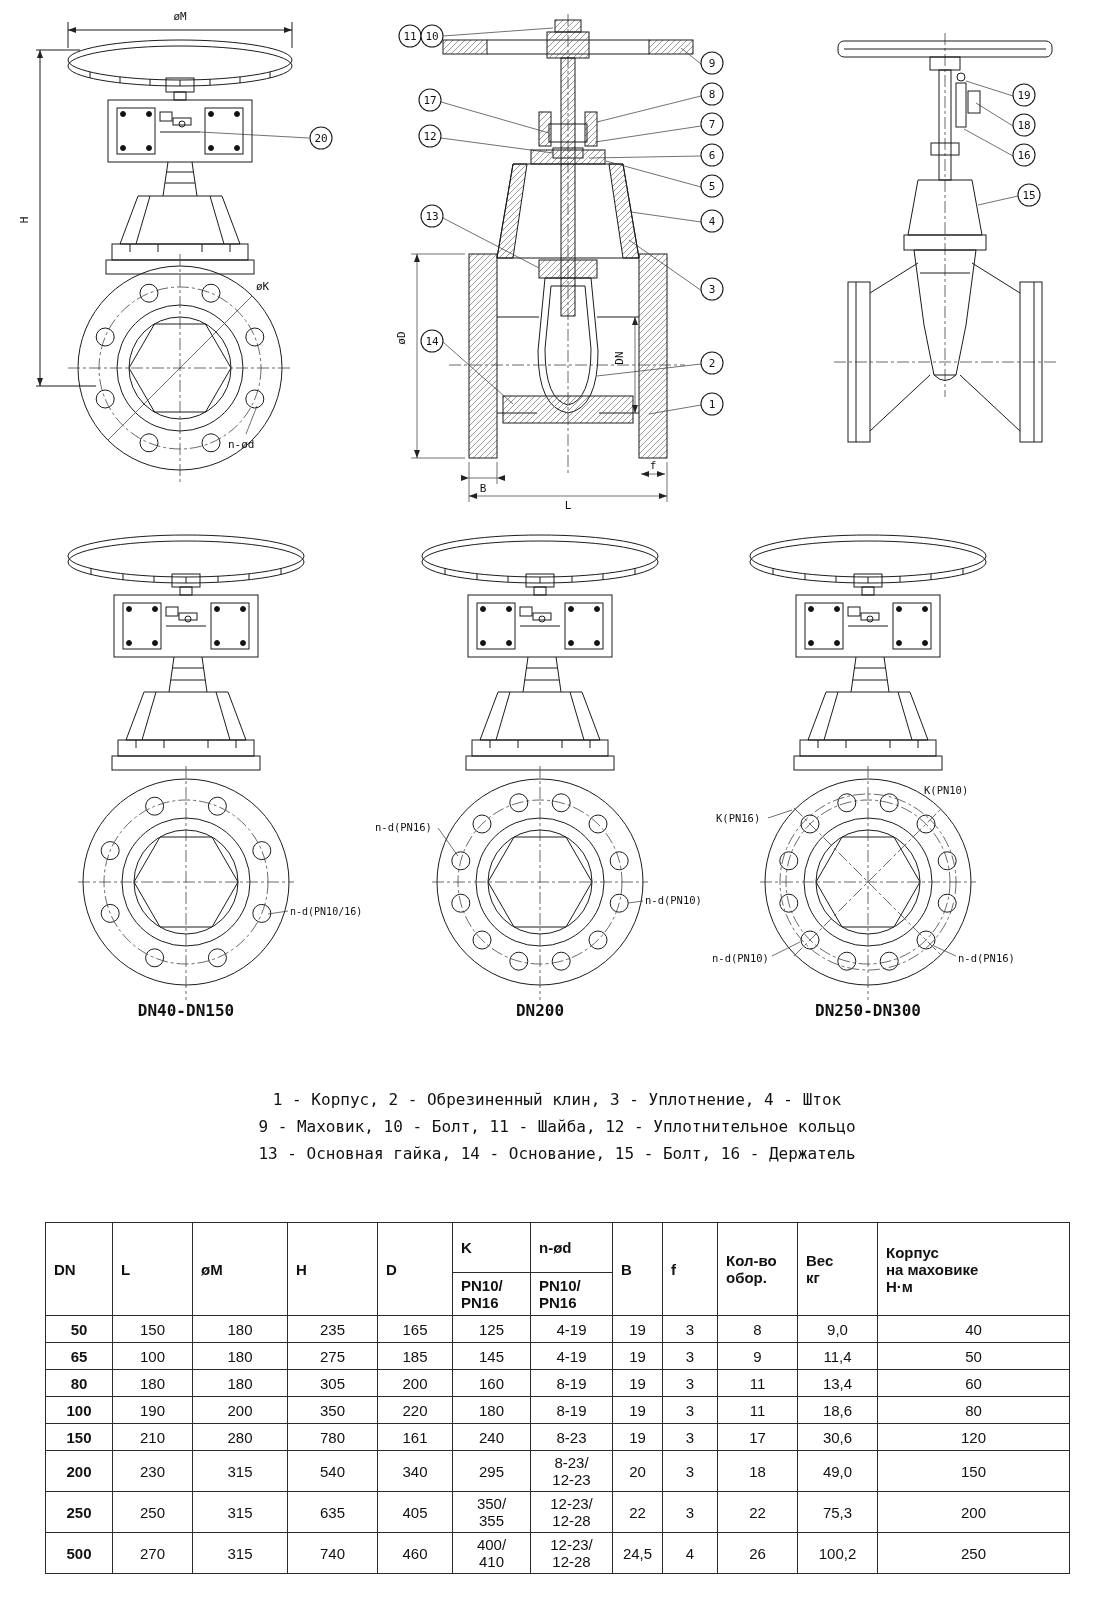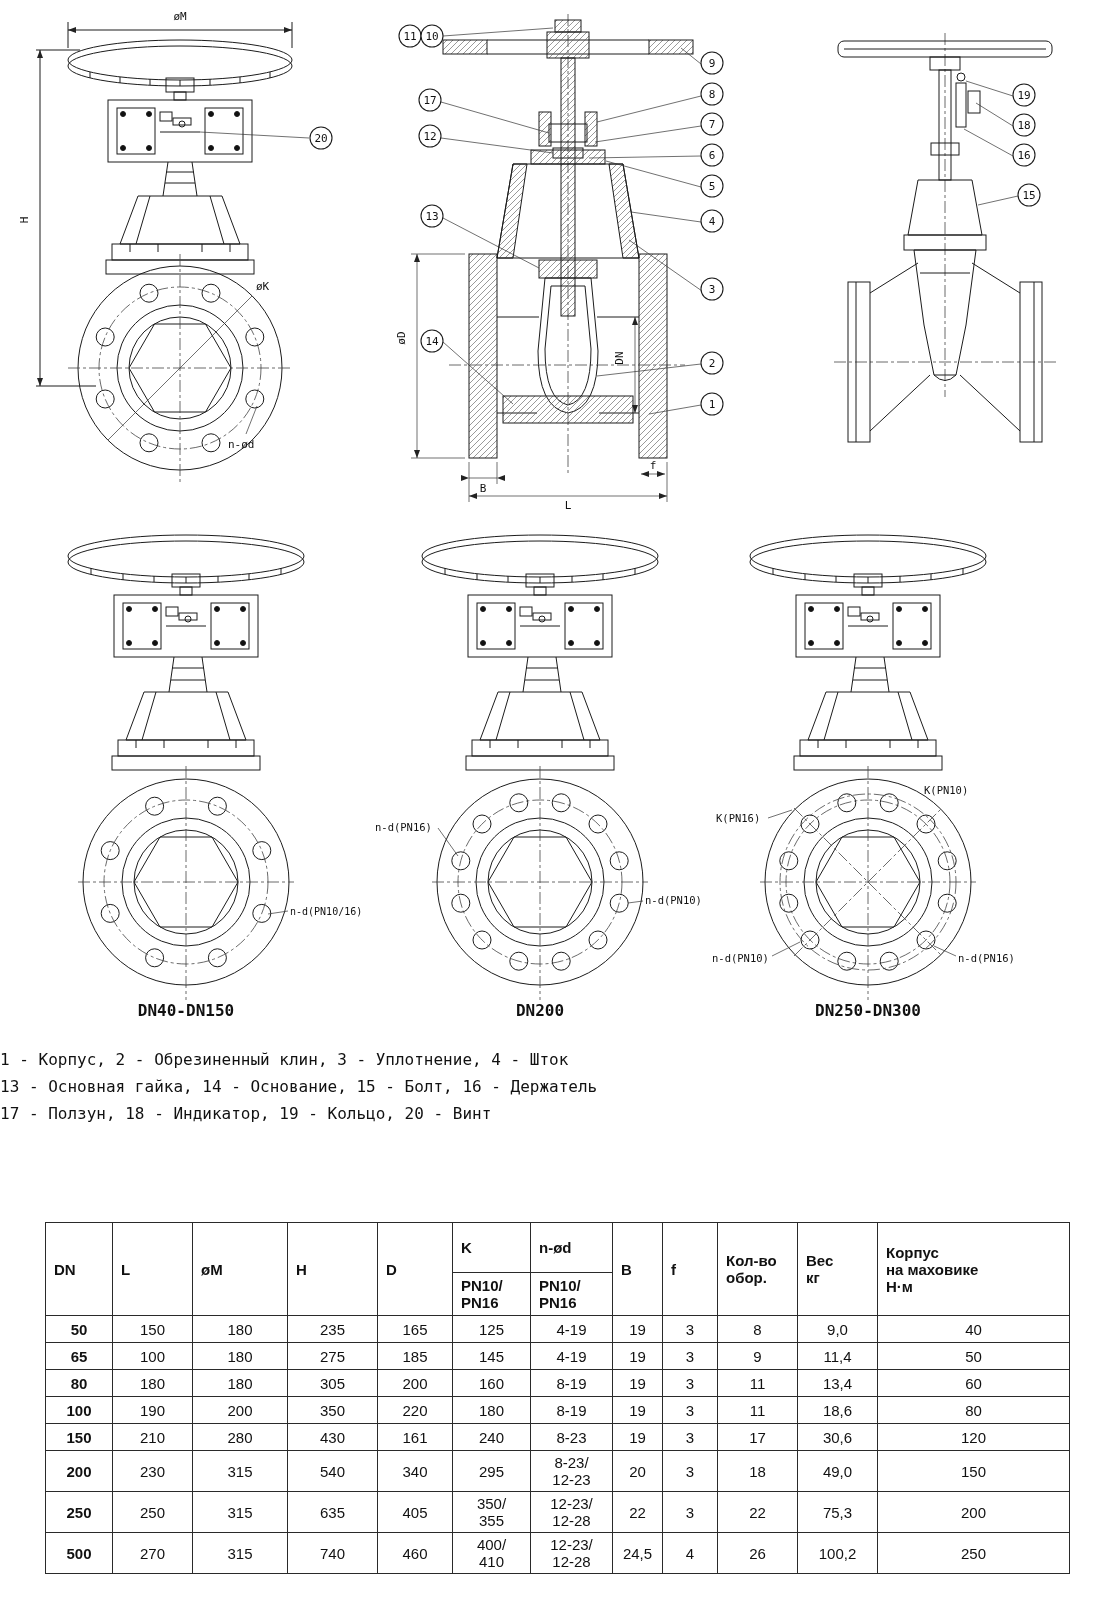--- a/index.html
+++ b/index.html
@@ -7,21 +7,21 @@
         font-family:"Liberation Sans",sans-serif;}
   .draw{position:absolute;}
   svg .ln{stroke:#1c1c1c;stroke-width:1;fill:none;}
   svg .thin{stroke:#333;stroke-width:0.7;fill:none;}
   svg .cl{stroke:#444;stroke-width:0.8;fill:none;stroke-dasharray:12 3 3 3;}
   svg .ar{fill:#222;stroke:none;}
   svg .bal{fill:#fff;stroke:#1c1c1c;stroke-width:1.1;}
   svg .btx{font:11px "DejaVu Sans Mono",monospace;fill:#111;text-anchor:middle;}
   svg .dtx{font:11px "DejaVu Sans Mono",monospace;fill:#111;}
   svg .cap{font:bold 16px "DejaVu Sans Mono",monospace;fill:#111;text-anchor:middle;}
-  .parts{position:absolute;top:1046px;left:0;width:1114px;text-align:left;
+  .parts{position:absolute;top:1086px;left:0;width:1114px;text-align:center;
          font:16px "DejaVu Sans Mono",monospace;color:#111;line-height:27px;}
   .dims{position:absolute;top:1222px;left:45px;width:1024px;border-collapse:collapse;
         table-layout:fixed;font-family:"Liberation Sans",sans-serif;font-size:15px;color:#111;}
   .dims th,.dims td{border:1px solid #2a2a2a;white-space:pre-line;}
   .dims th{font-weight:bold;text-align:left;padding:4px 8px;vertical-align:middle;}
   .dims td{text-align:center;padding:3px 4px;}
   .dims td.dn-cell{font-weight:bold;}
   .dims thead tr.h1{height:50px;}
   .dims thead tr.h2{height:40px;}
   .dims tbody tr{height:27px;}
@@ -470,22 +470,22 @@
     <line class="thin" x1="234" y1="424" x2="256" y2="434"></line>
     <text class="dtx" x="16" y="300" style="font-size:10.5px">K(PN16)</text>
     <text class="dtx" x="224" y="272" style="font-size:10.5px">K(PN10)</text>
     <text class="dtx" x="12" y="440" style="font-size:10.5px">n-d(PN10)</text>
     <text class="dtx" x="258" y="440" style="font-size:10.5px">n-d(PN16)</text>
     <text class="cap" x="168" y="494">DN250-DN300</text>
   </svg>
 
   <div class="parts">
     <div>1 - Корпус, 2 - Обрезиненный клин, 3 - Уплотнение, 4 - Шток</div>
+    <div>9 - Маховик, 10 - Болт, 11 - Шайба, 12 - Уплотнительное кольцо</div>
     <div>13 - Основная гайка, 14 - Основание, 15 - Болт, 16 - Держатель</div>
-    <div>17 - Ползун, 18 - Индикатор, 19 - Кольцо, 20 - Винт</div>
   </div>
 
   <table class="dims">
     <colgroup>
       <col style="width:67px">
         <col style="width:80px">
         <col style="width:95px">
       <col style="width:90px">
         <col style="width:75px">
         <col style="width:78px">
@@ -576,21 +576,21 @@
           <td>19</td>
           <td>3</td>
           <td>11</td>
           <td>18,6</td>
           <td>80</td>
         </tr>
         <tr>
           <td class="dn-cell">150</td>
           <td>210</td>
           <td>280</td>
-          <td>430</td>
+          <td>780</td>
           <td>161</td>
           <td>240</td>
           <td>8-23</td>
           <td>19</td>
           <td>3</td>
           <td>17</td>
           <td>30,6</td>
           <td>120</td>
         </tr>
         <tr>

